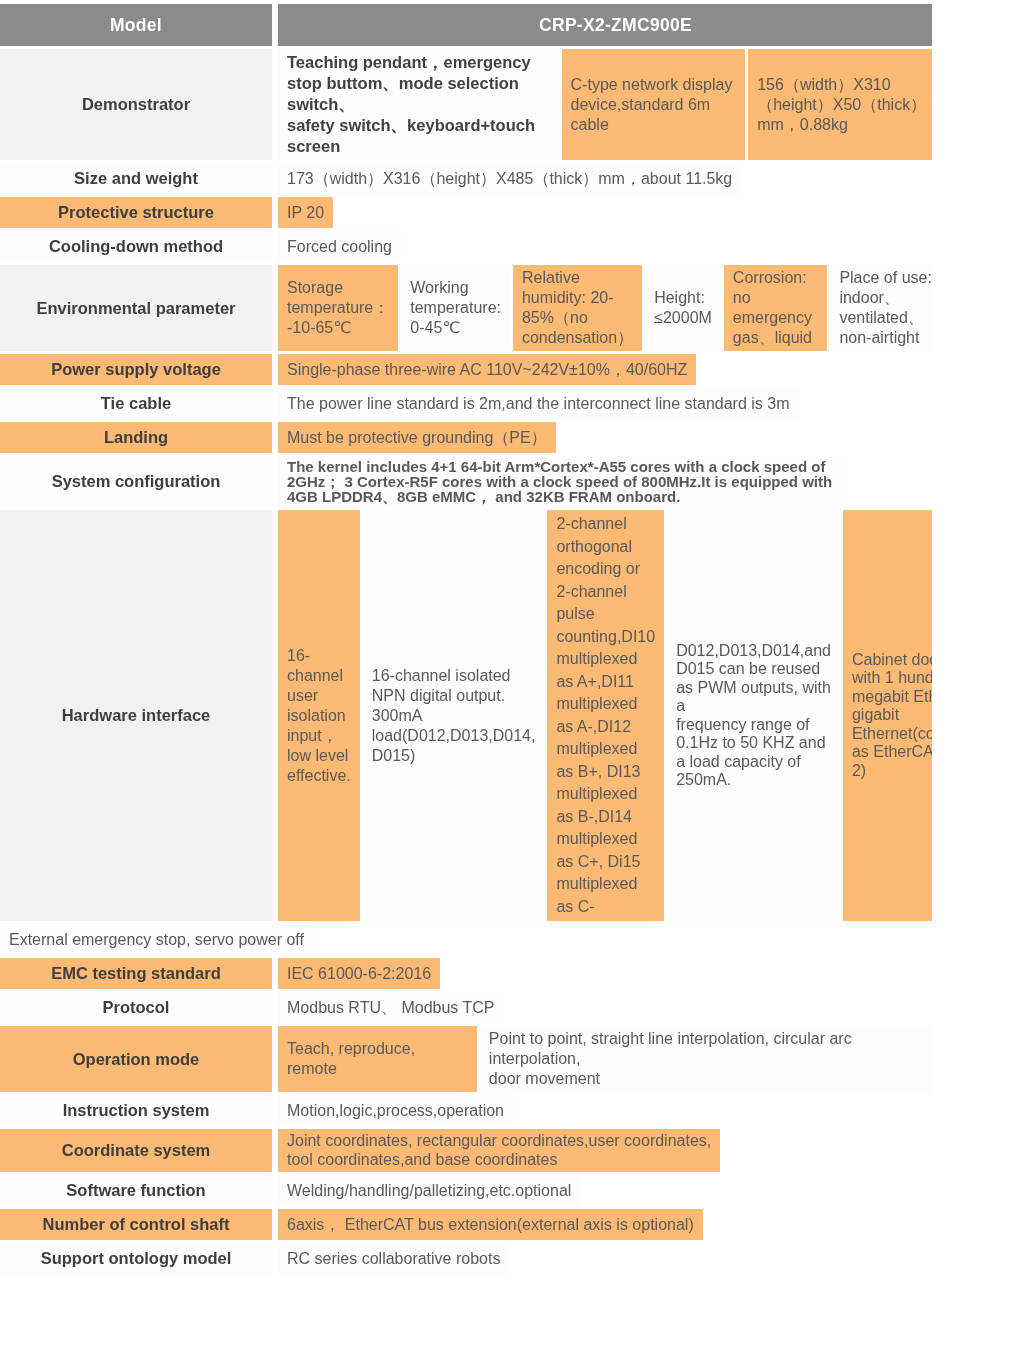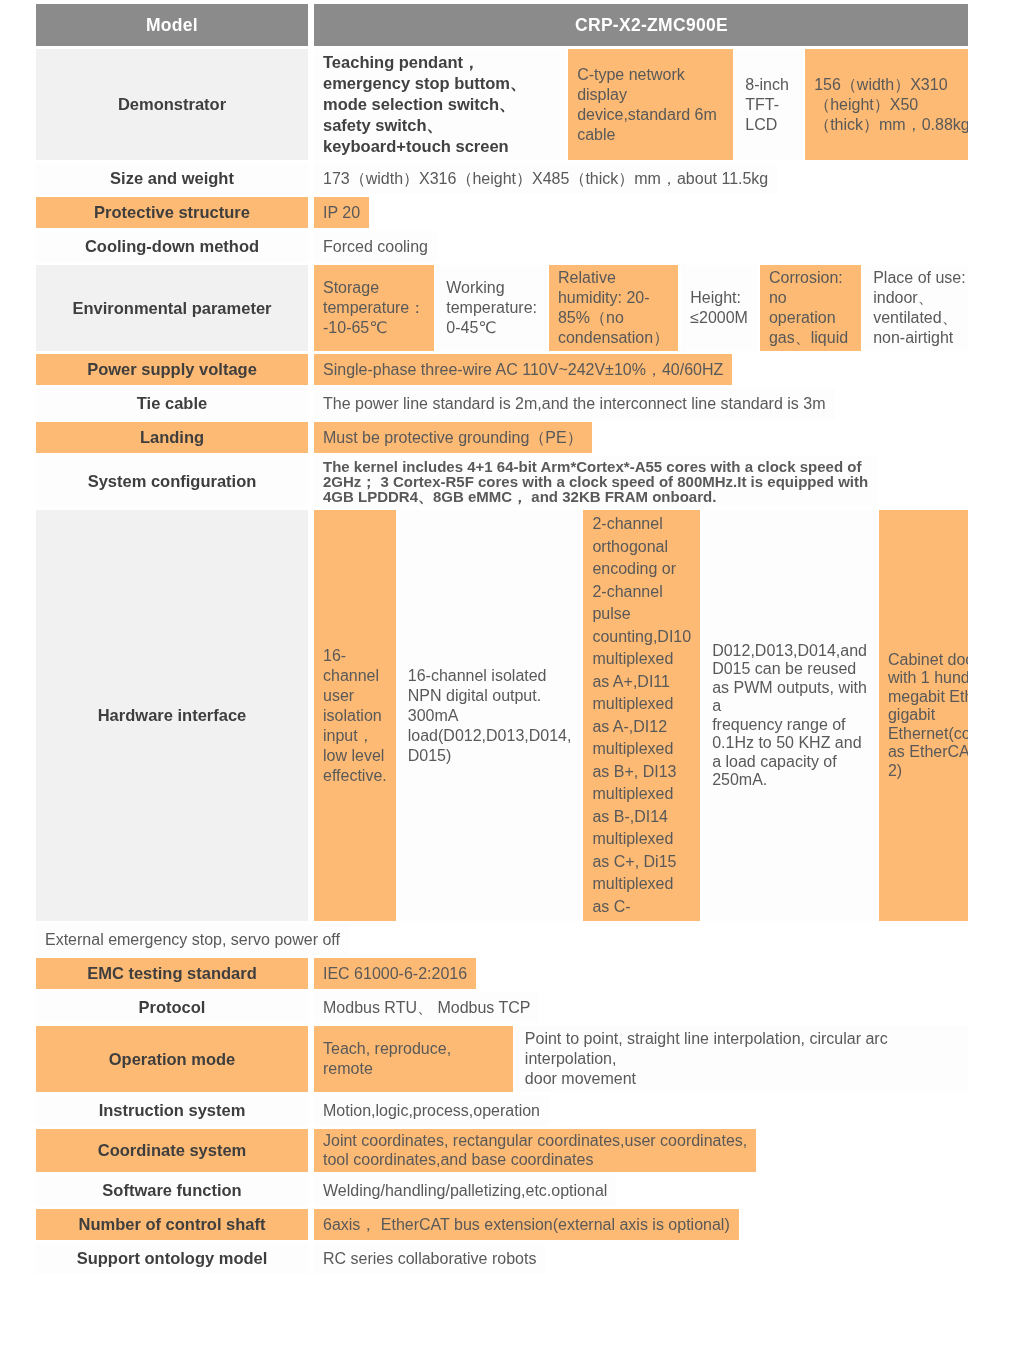--- a/index.html
+++ b/index.html
@@ -1,17 +1,17 @@
 <!DOCTYPE html>
 <html><head>
 <meta charset="utf-8">
 <style>
   html,body{margin:0;padding:0;background:#ffffff;}
   body{font-family:"Liberation Sans","DejaVu Sans",sans-serif;}
-  .page{width:932px;height:1360px;box-sizing:border-box;padding-top:4px;background:#ffffff;overflow:hidden;margin-left:36px;}
+  .page{width:932px;height:1360px;box-sizing:border-box;padding-top:4px;background:#ffffff;overflow:hidden;}
   .spec-table{width:953px;display:flex;flex-direction:column;gap:3px;}
   .header-row{display:flex;gap:6px;}
   .hcell{background:#8b8b8b;color:#ffffff;font-weight:bold;font-size:17.5px;height:42px;
          display:flex;align-items:center;justify-content:center;letter-spacing:.3px;}
   .hcell.left{flex:0 0 272px;}
   .hcell.right{flex:1;}
   .group{display:flex;gap:6px;}
   .glabel{flex:0 0 272px;display:flex;align-items:center;justify-content:center;text-align:center;
           font-weight:bold;font-size:16.5px;color:#3e3e3e;padding:2px 22px;box-sizing:border-box;}
   .grows{flex:1;display:flex;gap:3px;}
@@ -37,21 +37,20 @@
       <div class="hcell left">Model</div>
       <div class="hcell right">CRP-X2-ZMC900E</div>
     </div>
 
     <div class="group">
       <div class="glabel bg-light">Demonstrator</div>
       <div class="grows">
         <div class="row bg-white bold">Teaching pendant，emergency stop buttom、mode selection switch、
 safety switch、keyboard+touch screen</div>
         <div class="row bg-gray">C-type network display device,standard 6m cable</div>
-        <div class="row bg-white">8-inch TFT-LCD</div>
         <div class="row bg-gray">156（width）X310（height）X50（thick）mm，0.88kg</div>
       </div>
     </div>
 
     <div class="group">
       <div class="glabel bg-white">Size and weight</div>
       <div class="grows">
         <div class="row bg-white">173（width）X316（height）X485（thick）mm，about 11.5kg</div>
       </div>
     </div>
@@ -70,21 +69,21 @@
       </div>
     </div>
 
     <div class="group">
       <div class="glabel bg-light">Environmental parameter</div>
       <div class="grows">
         <div class="row bg-gray">Storage temperature： -10-65℃</div>
         <div class="row bg-white">Working temperature: 0-45℃</div>
         <div class="row bg-gray">Relative humidity: 20-85%（no condensation）</div>
         <div class="row bg-white">Height: ≤2000M</div>
-        <div class="row bg-gray">Corrosion: no operation gas、liquid</div>
+        <div class="row bg-gray">Corrosion: no emergency gas、liquid</div>
         <div class="row bg-white">Place of use: indoor、ventilated、non-airtight</div>
       </div>
     </div>
 
     <div class="group">
       <div class="glabel bg-gray">Power supply voltage</div>
       <div class="grows">
         <div class="row bg-gray">Single-phase three-wire AC 110V~242V±10%，40/60HZ</div>
       </div>
     </div>

